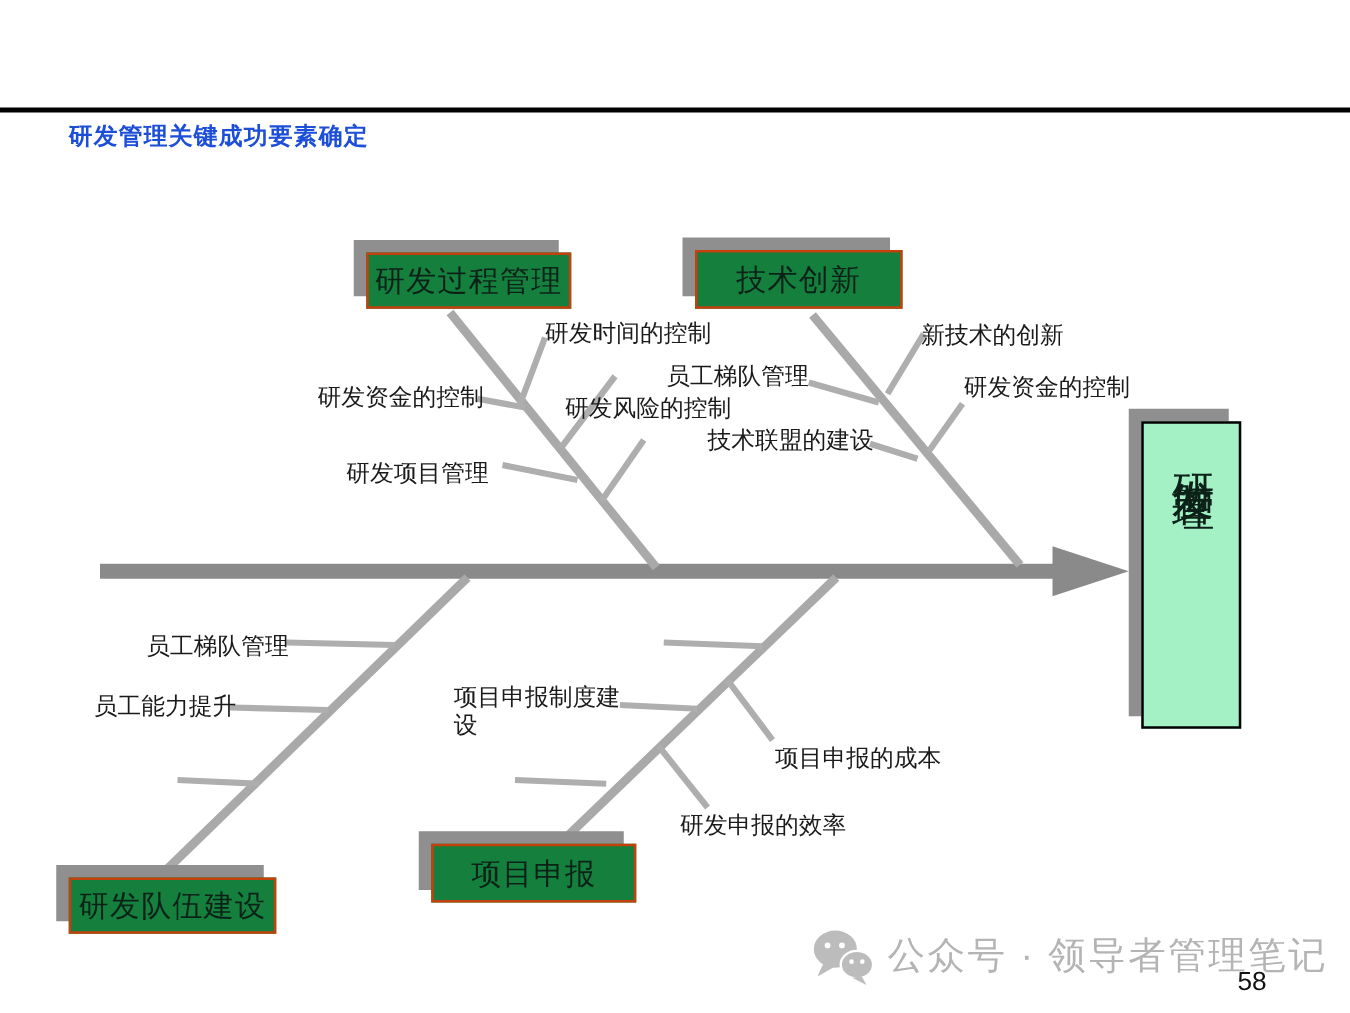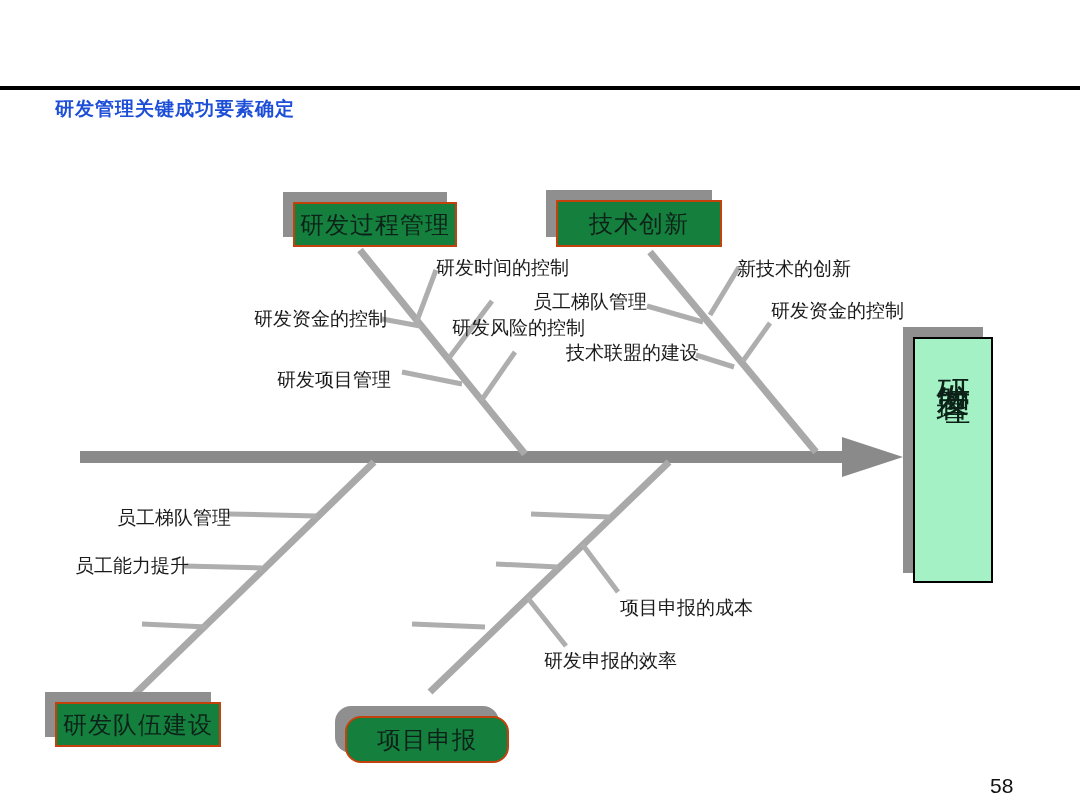--- a/index.html
+++ b/index.html
@@ -66,39 +66,53 @@
       <line x1="496" y1="564" x2="558" y2="567"></line>
       <line x1="412" y1="624" x2="485" y2="627"></line>
       <line x1="582" y1="544" x2="618" y2="592"></line>
       <line x1="527" y1="597" x2="566" y2="646"></line>
     </g>
   </svg>
 
   <div class="cat-box" style="left:293px;top:202px;width:160px;height:41px;">研发过程管理</div>
   <div class="cat-box" style="left:55px;top:702px;width:162px;height:41px;">研发队伍建设</div>
   <div class="cat-box" style="left:556px;top:200px;width:162px;height:43px;">技术创新</div>
-  <div class="cat-box" style="left:345px;top:716px;width:160px;height:43px;border-radius:16px;">项目申报</div>
+  <div class="cat-box" style="left:345px;top:675px;width:160px;height:43px;">项目申报</div>
 
   <div class="effect-box">
     <span class="v-text">研发管理</span>
   </div>
 
   <div class="f-label" style="left:436px;top:257px;">研发时间的控制</div>
   <div class="f-label" style="left:254px;top:308px;">研发资金的控制</div>
   <div class="f-label" style="left:452px;top:317px;">研发风险的控制</div>
   <div class="f-label" style="left:277px;top:369px;text-align:right;">研发项目管理</div>
 
   <div class="f-label" style="left:737px;top:258px;">新技术的创新</div>
   <div class="f-label" style="left:533px;top:291px;">员工梯队管理</div>
   <div class="f-label" style="left:771px;top:300px;">研发资金的控制</div>
   <div class="f-label" style="left:566px;top:342px;">技术联盟的建设</div>
 
   <div class="f-label" style="left:117px;top:507px;">员工梯队管理</div>
   <div class="f-label" style="left:75px;top:555px;">员工能力提升</div>
 
+  <div class="f-label wrap" style="left:363px;top:548px;width:142px;">项目申报制度建设</div>
   <div class="f-label" style="left:620px;top:597px;text-align:right;">项目申报的成本</div>
   <div class="f-label" style="left:544px;top:650px;">研发申报的效率</div>
 
+  <div class="footer">
+    <svg class="wechat-icon" viewBox="0 0 52 48">
+      <ellipse cx="19" cy="18" rx="18" ry="15.5" fill="#bcbcbc"></ellipse>
+      <polygon points="9,30 4,41 18,33" fill="#bcbcbc"></polygon>
+      <circle cx="12.5" cy="15" r="2.4" fill="#ffffff"></circle>
+      <circle cx="24.5" cy="15" r="2.4" fill="#ffffff"></circle>
+      <ellipse cx="37" cy="31" rx="13.5" ry="11.5" fill="#bcbcbc" stroke="#ffffff" stroke-width="2"></ellipse>
+      <polygon points="41,41 45,48 33,42" fill="#bcbcbc"></polygon>
+      <circle cx="32.5" cy="28.5" r="1.9" fill="#ffffff"></circle>
+      <circle cx="41.5" cy="28.5" r="1.9" fill="#ffffff"></circle>
+    </svg>
+    <span class="wechat-label">公众号 · 领导者管理笔记</span>
+  </div>
 
   <div class="page-num">58</div>
 
 
 </div>
 
 </body></html>

